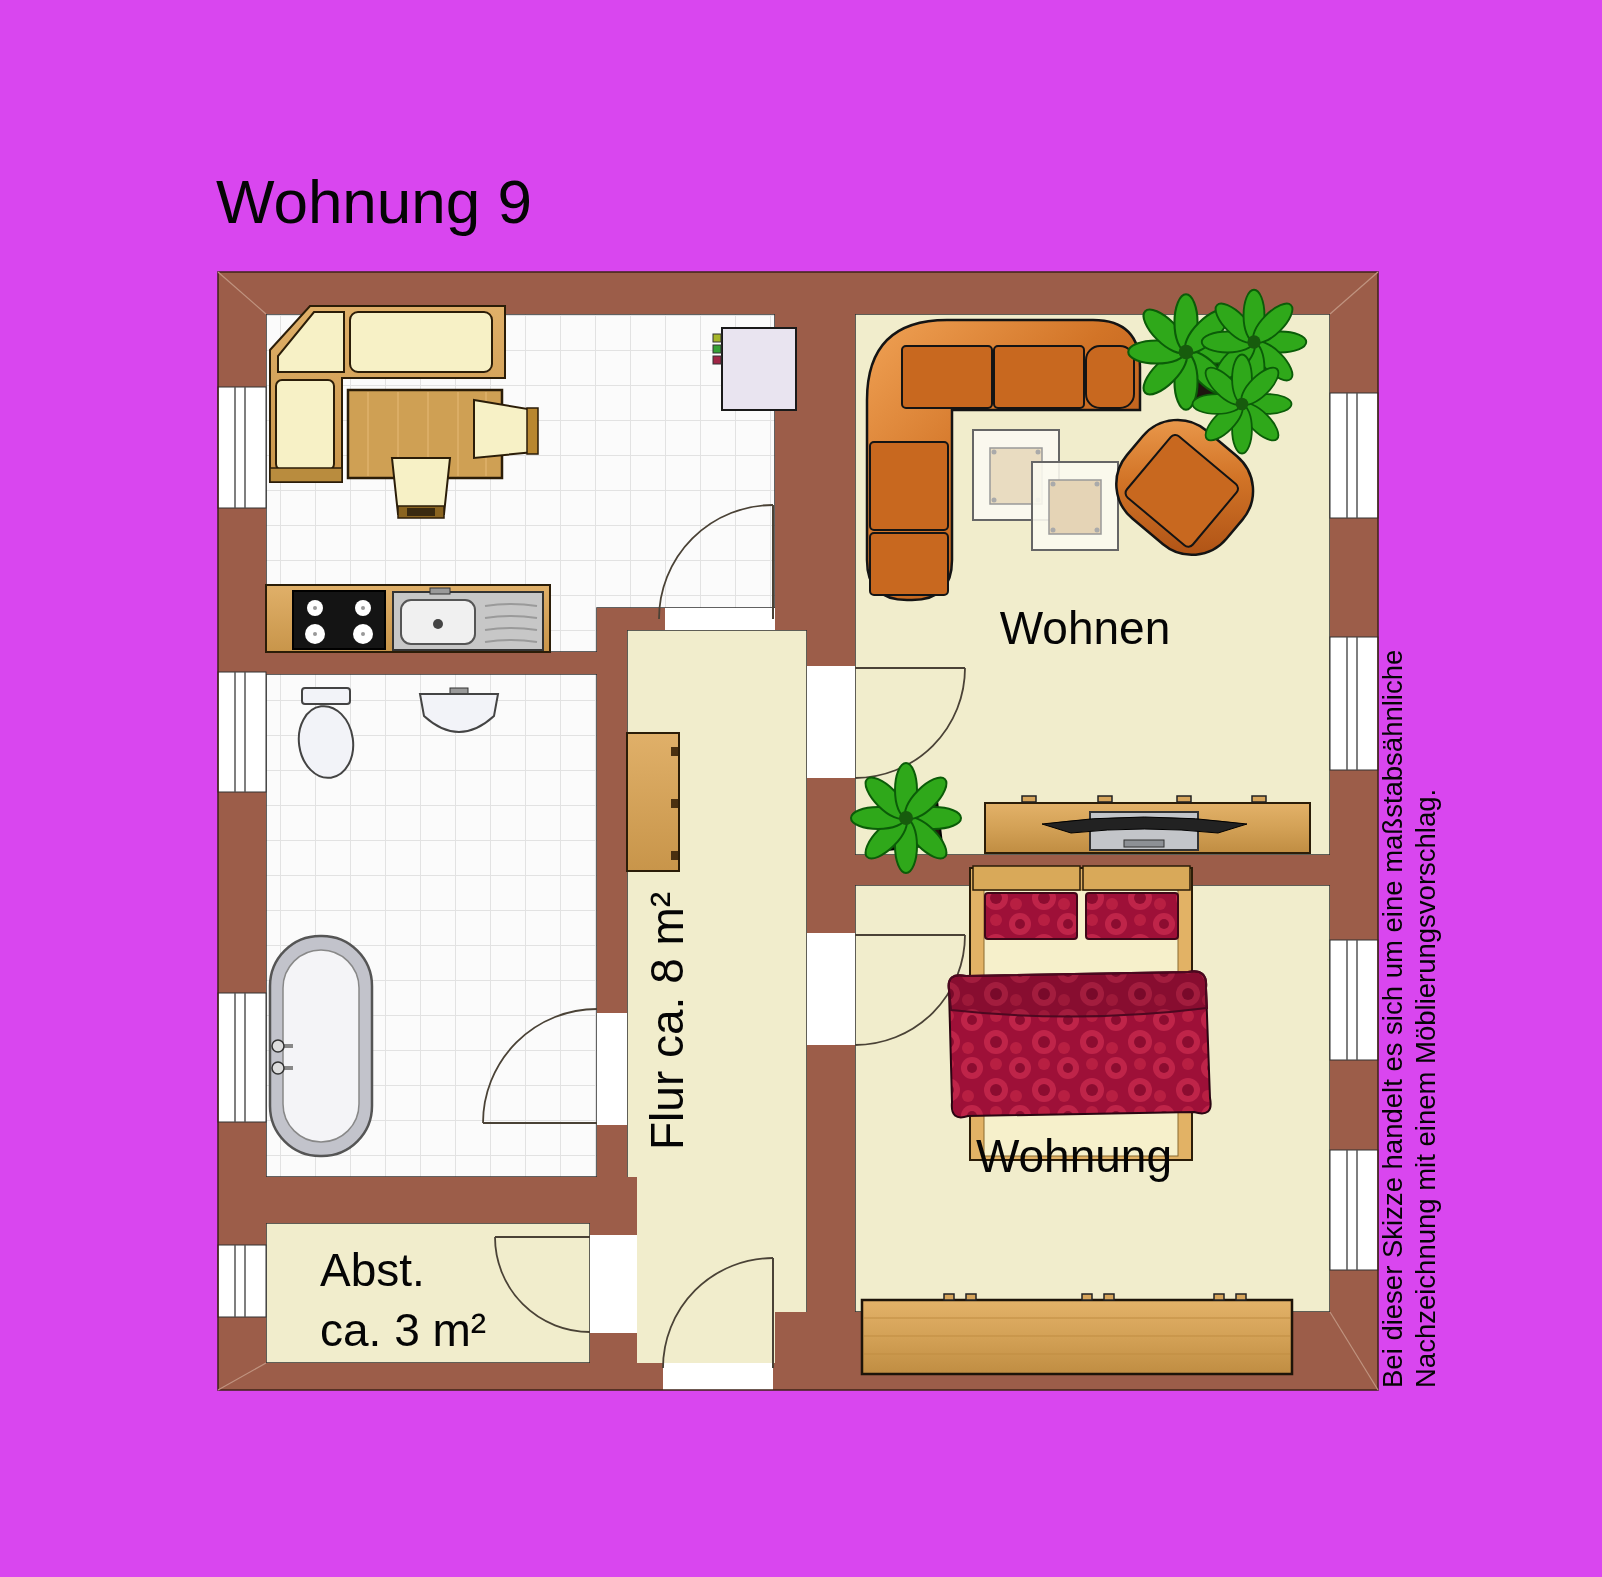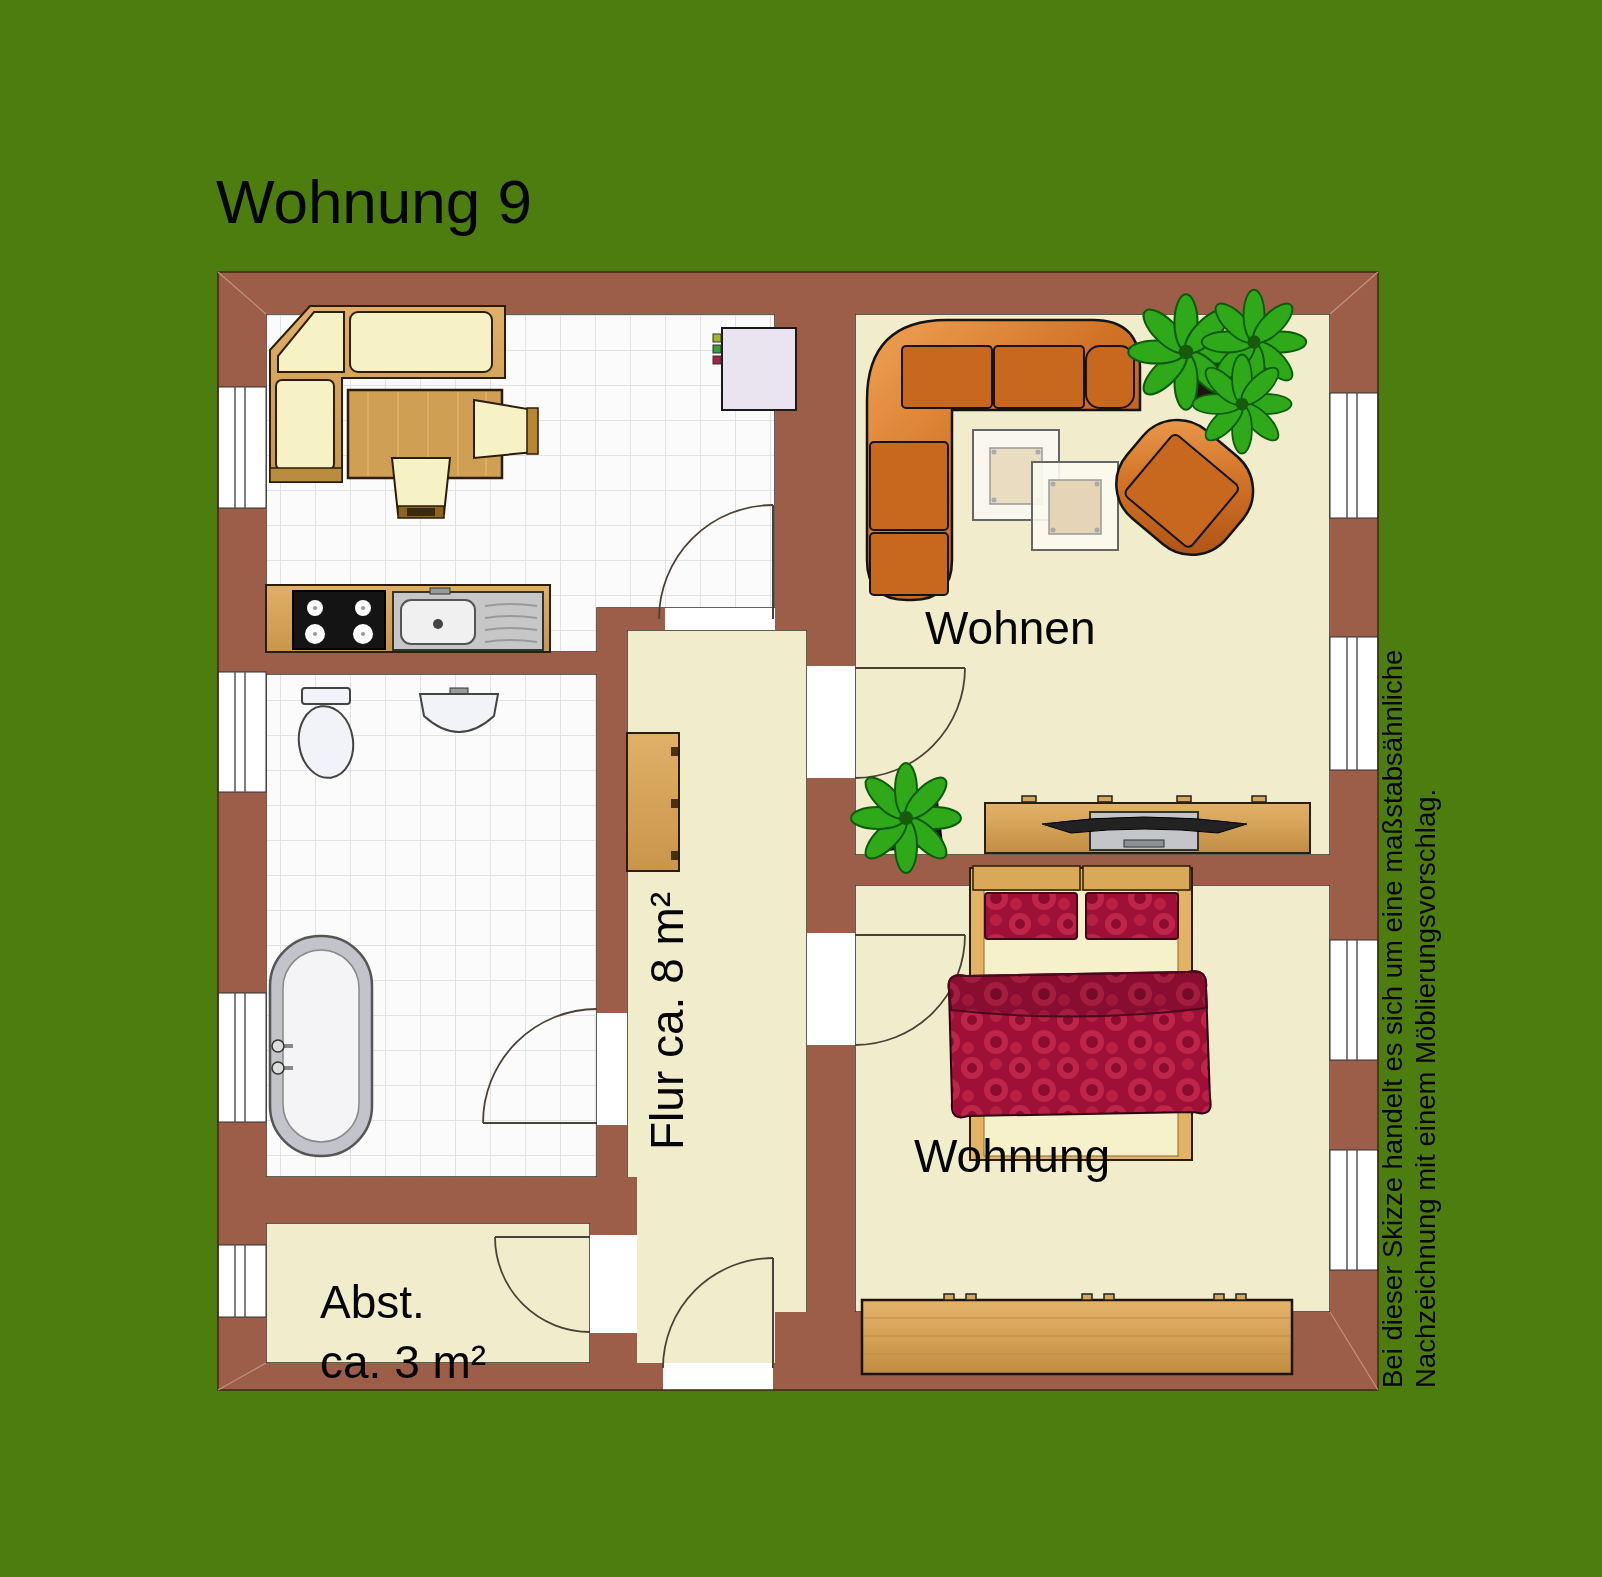--- a/index.html
+++ b/index.html
@@ -1,22 +1,22 @@
 <!DOCTYPE html>
 <html style="--wall: #9c5d49; --floor-living: #f1edcc; --floor-tile: #fbfbfb; --tile-line: #e2e2e2; --wood: #d7a55b; --seat-cream: #f7f1c6; --sofa-orange: #c8681f; --bed-red: #9e1038; --plant-green: #2fa81a; --fridge-lavender: #e9e4f0;"><head>
 <meta charset="utf-8">
 <style>
   html,body{margin:0;padding:0;background:#fff}
-  .canvas{position:relative;width:1602px;height:1577px;background:#4d7c0f;
+  .canvas{position:relative;width:1602px;height:1577px;background:#d946ef;
           font-family:"Liberation Sans",sans-serif;overflow:hidden;color:#000}
   .plan-svg{position:absolute;left:0;top:0;width:1602px;height:1577px}
   .title{position:absolute;left:216px;top:166px;font-size:62px;color:#050505;white-space:nowrap}
   .room-label{position:absolute;font-size:46px;line-height:60px;white-space:nowrap;color:#050505}
   .room-label .ln{display:block}
-  .centered{}
+  .centered{text-align:center}
   .flur-label{left:578px;top:970px;width:240px;height:120px;line-height:58px;
               transform:rotate(-90deg);text-align:center;position:absolute;
               font-size:46px;white-space:nowrap;color:#050505}
   .disclaimer{position:absolute;left:1022px;top:962px;width:780px;height:72px;
               transform:rotate(-90deg);font-size:27.5px;line-height:33px;color:#050505;
               white-space:nowrap}
   
   .wall{fill:var(--wall,#9c5d49)}
   .floor-tile{fill:url(#tiles);stroke:#2f2f2f;stroke-width:1.5}
   .floor-cream{fill:var(--floor-living,#f1edcc);stroke:#2f2f2f;stroke-width:1.5}
@@ -362,21 +362,21 @@
 
   <div class="flur-label">
     <span class="ln">Flur</span>
     <span class="ln">ca. 8 m²</span>
   </div>
 
   <div class="room-label centered" style="left:914px;top:1126px;width:320px">
     <span class="ln">Wohnung</span>
   </div>
 
-  <div class="room-label" style="left:320px;top:1272px">
+  <div class="room-label" style="left:320px;top:1240px">
     <span class="ln">Abst.</span>
     <span class="ln">ca. 3 m²</span>
   </div>
 
   <div class="disclaimer">
     <span style="display:block">Bei dieser Skizze handelt es sich um eine maßstabsähnliche</span>
     <span style="display:block">Nachzeichnung mit einem Möblierungsvorschlag.</span>
   </div>
 
 </div>

